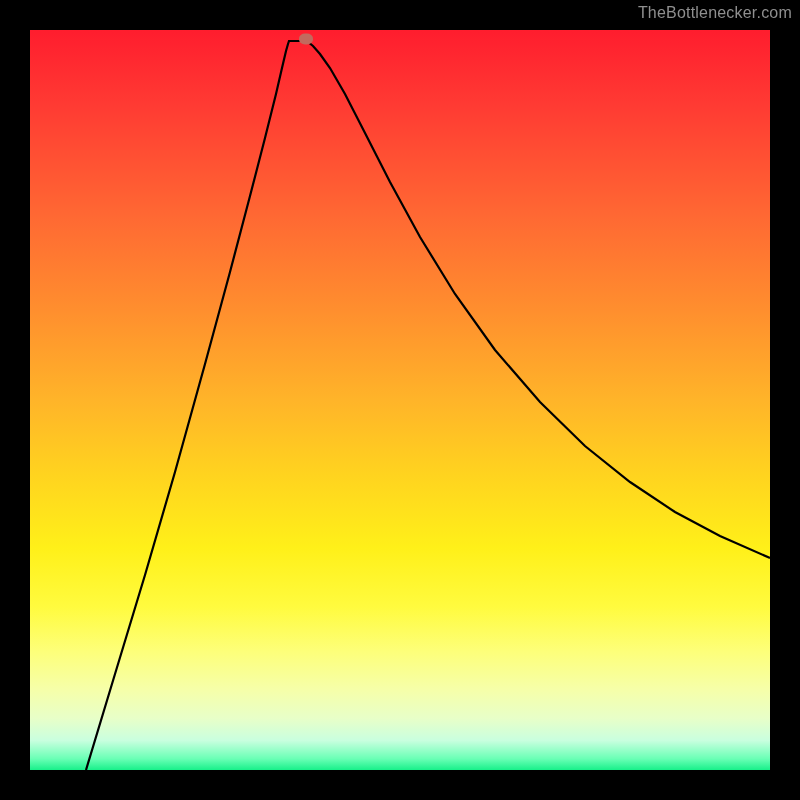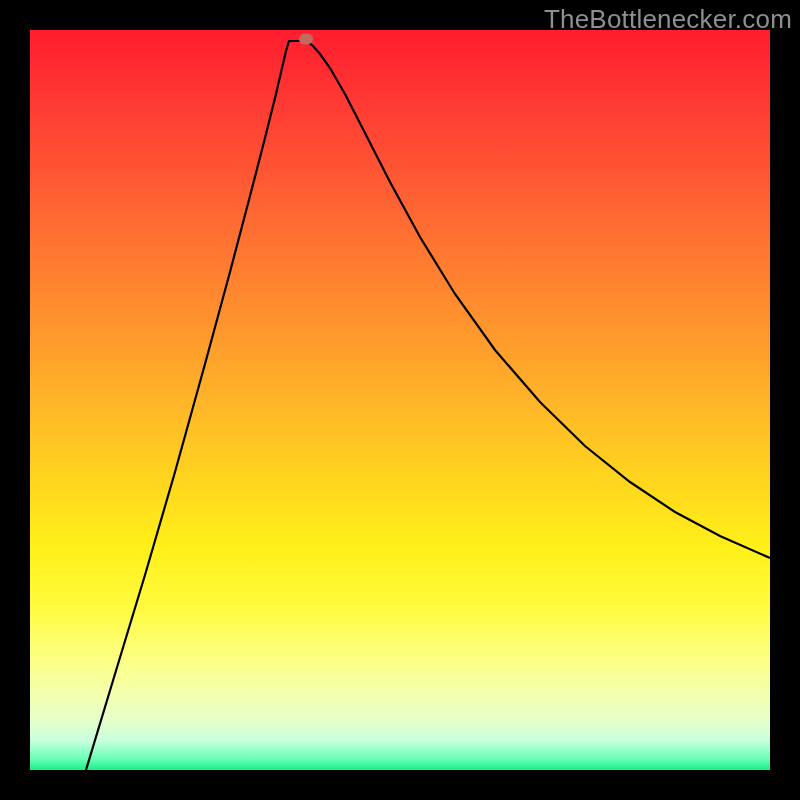--- a/index.html
+++ b/index.html
@@ -41,21 +41,21 @@
       #c9ffdf 96%,
       #69ffb5 98.5%,
       #18f08a 100%
     );
   }
   .watermark {
     position: absolute;
     top: 4px;
     right: 8px;
     color: #8f8f8f;
-    font-size: 26px;
+    font-size: 16px;
     letter-spacing: 0.2px;
     user-select: none;
   }
   svg.curve {
     position: absolute;
     left: 0;
     top: 0;
   }
   .marker {
     position: absolute;

